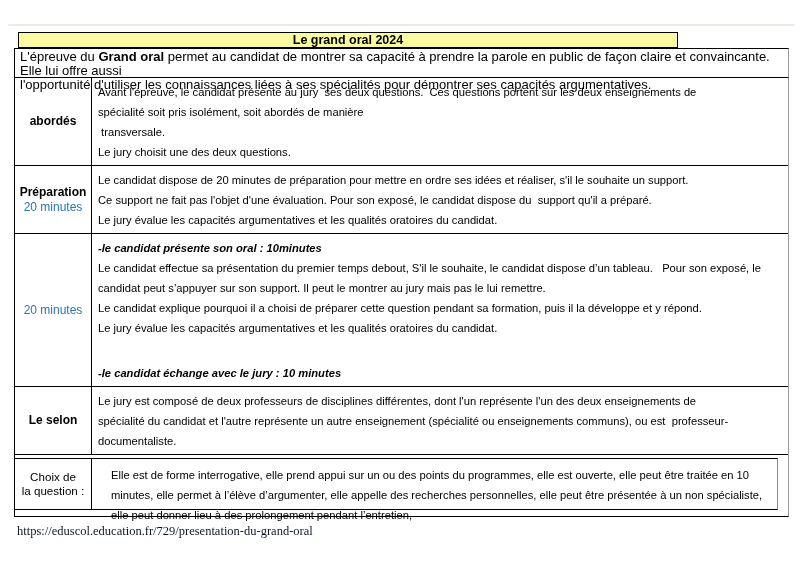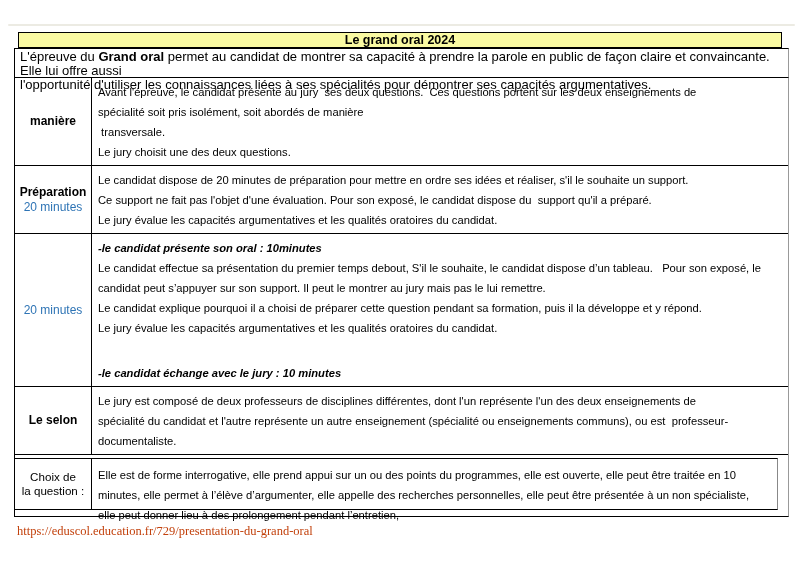--- a/index.html
+++ b/index.html
@@ -9,21 +9,21 @@
     --frame-grey:#ECEBE3;
   }
   *{box-sizing:border-box;margin:0;padding:0;}
   html,body{width:800px;height:566px;background:#ffffff;overflow:hidden;}
   body{font-family:"Liberation Sans", sans-serif;color:#000;}
   .page{position:relative;width:800px;height:566px;background:#fff;}
 
   .top-rule{position:absolute;left:8px;top:24px;width:787px;height:2px;
     background:var(--frame-grey);border-radius:2px;}
 
-  .title-bar{position:absolute;left:18px;top:32px;width:764px;height:16px;
+  .title-bar{position:absolute;left:18px;top:32px;width:660px;height:16px;
     background:var(--title-bg);border:1px solid var(--border-dark);
     text-align:center;font-weight:bold;font-size:12.5px;line-height:14px;}
 
   .intro-box{position:absolute;left:14px;top:48px;width:775px;height:30px;
     border:1px solid var(--border-dark);border-right-color:#999;
     padding:1px 5px;font-size:13px;line-height:13.8px;white-space:pre-wrap;}
   .intro-box b{font-weight:bold;}
 
   .main-table{position:absolute;left:14px;top:77px;width:775px;
     border:1px solid var(--border-dark);border-right-color:#999;}
@@ -38,43 +38,43 @@
     white-space:pre-line;padding:2px 1px;}
   .lbl .duration{color:var(--accent-blue);font-weight:normal;}
   .lbl-normal{font-weight:normal;font-size:11.6px;}
 
   .cell{flex:1 1 auto;padding:4px 6px 3px 6px;font-size:11.2px;line-height:20px;}
   .cell p{white-space:pre-wrap;}
   .cell .bold{font-weight:bold;font-style:italic;}
   .cell .gap{margin-top:25px;}
 
   .choice-box{position:absolute;left:14px;top:458px;width:764px;height:52px;
-    border:1px solid var(--border-dark);border-right-color:#888;display:flex;}
+    border:1px solid var(--border-dark);border-right-color:#888;display:flex;gap:13px;}
   .choice-box .lbl{border-right:1px solid var(--border-dark);}
   .choice-box .cell{padding-top:6px;}
 
   .footer-url{position:absolute;left:17px;top:524px;
-    font-family:"Liberation Serif", serif;font-size:12.5px;color:#c2410c;}
+    font-family:"Liberation Serif", serif;font-size:12.5px;color:#0f172a;}
 </style>
 </head>
 <body>
 
 <div class="page">
 
   <div class="top-rule"></div>
 
   <div class="title-bar"><span>Le grand oral 2024</span></div>
 
   <div class="intro-box"><span>L'épreuve du </span><b>Grand oral</b><span> permet au candidat de montrer sa capacité à prendre la parole en public de façon claire et convaincante. Elle lui offre aussi
 l'opportunité d'utiliser les connaissances liées à ses spécialités pour démontrer ses capacités argumentatives.</span></div>
 
   <div class="main-table">
 
     <div class="row r0">
-      <div class="lbl"><span>manière</span></div>
+      <div class="lbl"><span>abordés</span></div>
       <div class="cell">
         <p>Avant l'épreuve, le candidat présente au jury  ses deux questions.  Ces questions portent sur les deux enseignements de
 spécialité soit pris isolément, soit abordés de manière
  transversale.
 Le jury choisit une des deux questions.</p>
       </div>
     </div>
 
     <div class="row r1">
       <div class="lbl"><span>Préparation</span><span class="duration">20 minutes</span></div>

